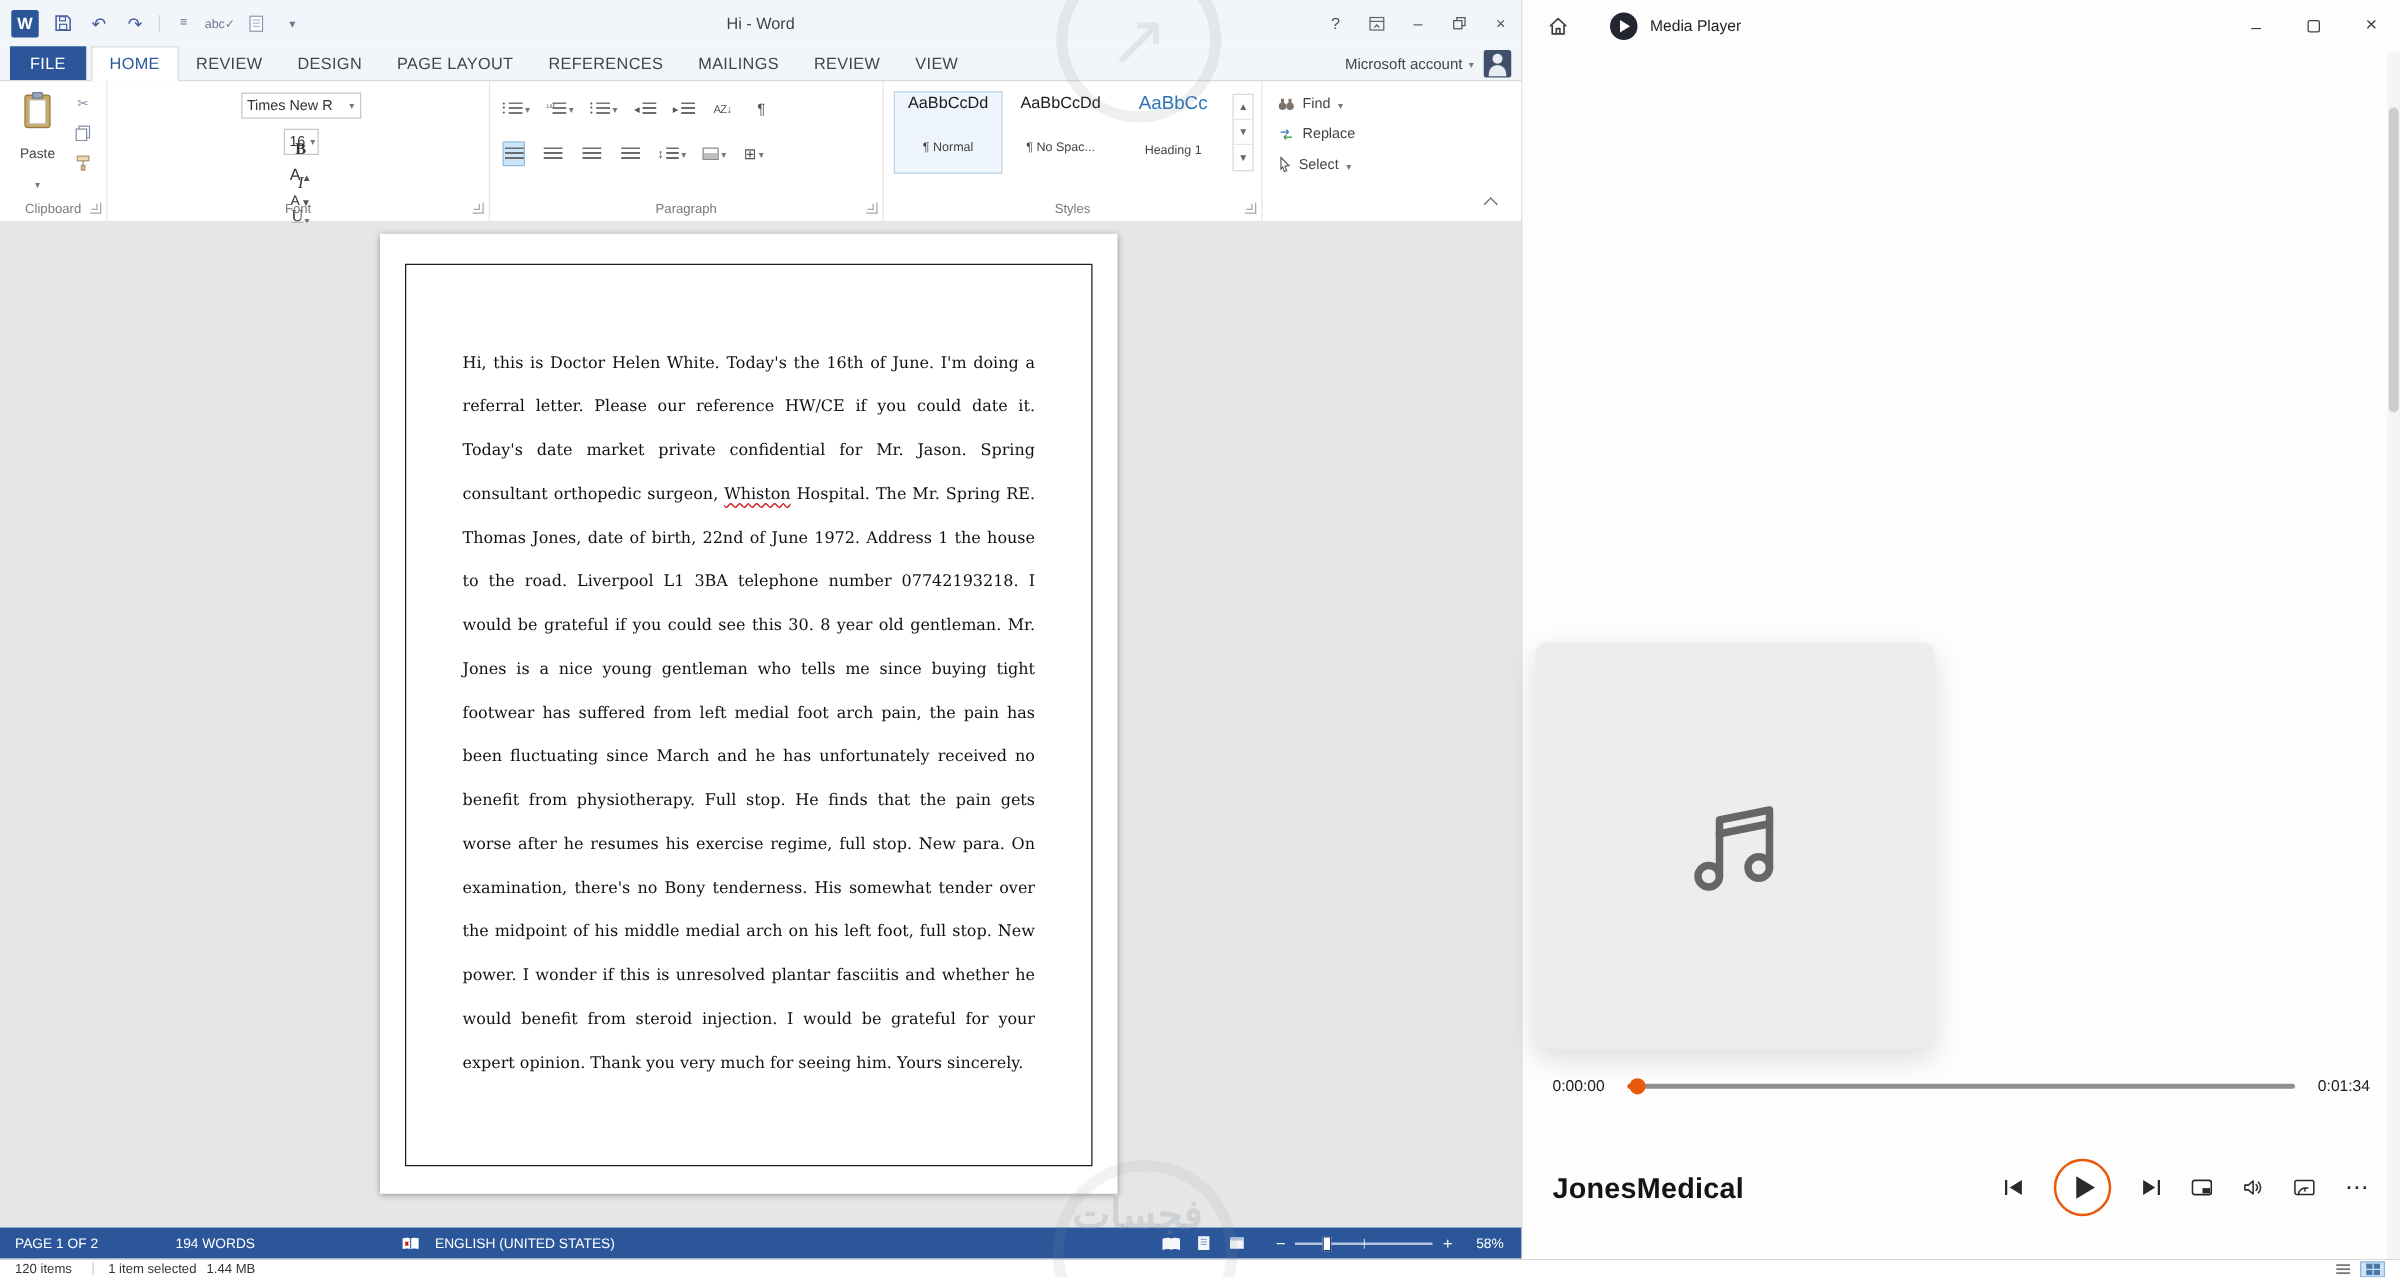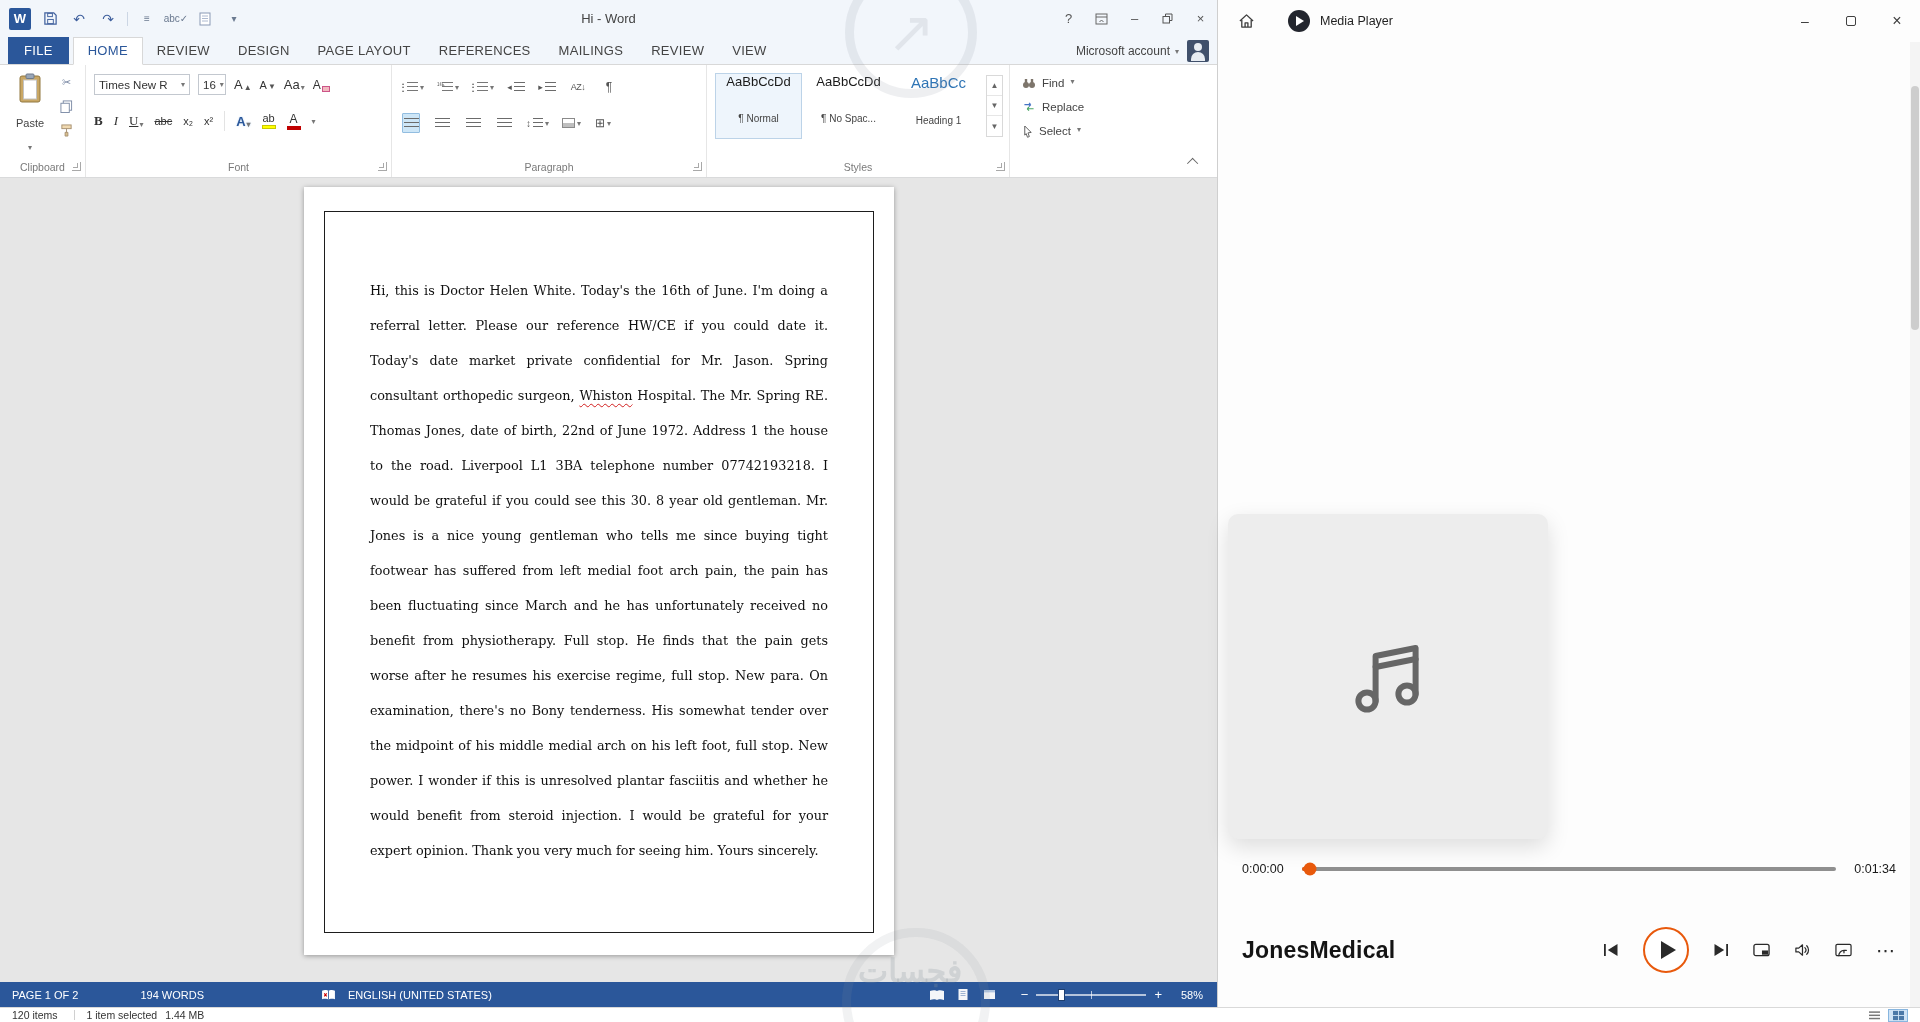--- a/index.html
+++ b/index.html
@@ -35,21 +35,21 @@
   .glabel { position:absolute; bottom:4px; left:0; right:0; text-align:center; font-size:10.5px; color:#7a7a7a; }
   .lnch { position:absolute; right:4px; bottom:6px; width:9px; height:9px; border-right:1px solid #a9a9a9; border-bottom:1px solid #a9a9a9; }
   .lnch::before { content:""; position:absolute; right:2px; bottom:2px; width:4px; height:4px; border-right:1px solid #a9a9a9; border-bottom:1px solid #a9a9a9; }
 
   .g-clip { left:0; width:86px; }
   .paste { position:absolute; left:6px; top:8px; width:48px; display:flex; flex-direction:column; align-items:center; gap:14px; font-size:11px; color:#444; }
   .clipcol { position:absolute; left:58px; top:10px; display:flex; flex-direction:column; gap:9px; align-items:center; }
   .mini { width:17px; height:15px; display:flex; align-items:center; justify-content:center; font-size:11px; color:#7b8aa5; }
 
   .g-font { left:86px; width:306px; }
-  .frow { position:absolute; left:8px; right:4px; display:flex; align-items:center; gap:8px; }
+  .frow { position:absolute; left:8px; right:4px; display:flex; align-items:center; gap:8px;flex-direction:column; }
   .frow1 { top:9px; }
   .frow2 { top:46px; gap:11px; }
   .combo { height:21px; border:1px solid #c3c8cf; background:#fff; font-size:11.5px; color:#333; display:flex; align-items:center; justify-content:space-between; padding:0 4px; gap:4px; }
   .combo-name { width:96px; }
   .combo-size { width:28px; }
   .car { font-size:8px; color:#777; }
   .fbtn { display:flex; align-items:flex-end; gap:1px; font-size:13px; color:#333; }
   .fbtn .sup { font-size:8px; color:#555; }
   .b-bold { font-weight:bold; font-family:"Liberation Serif",serif; }
   .b-italic { font-style:italic; font-family:"Liberation Serif",serif; }
@@ -80,21 +80,21 @@
   .scard { width:87px; height:66px; background:#fff; border:1px solid transparent; display:flex; flex-direction:column; align-items:center; gap:7px; }
   .scard.cur { border-color:#bcd3e8; background:#eef5fc; }
   .sprev { font-size:13px; color:#1a1a1a; }
   .sprev.h1 { font-size:15px; color:#2e74b5; }
   .sname { font-size:10px; color:#444;margin-top:17px; }
   .sscroll { position:absolute; right:6px; top:10px; width:17px; display:flex; flex-direction:column; border:1px solid #d9d9d9; }
   .sscroll div { height:20px; display:flex; align-items:center; justify-content:center; font-size:8px; color:#666; border-bottom:1px solid #e6e6e6; }
   .sscroll div:last-child { border-bottom:none; }
 
   .g-edit { left:1010px; width:150px; border-right:none; }
-  .erow { position:absolute; left:12px; display:flex; align-items:flex-start; gap:6px; font-size:11.5px; color:#444; }
+  .erow { position:absolute; left:12px; display:flex; align-items:flex-end; gap:6px; font-size:11.5px; color:#444; }
 
   .collapse { position:absolute; right:14px; bottom:8px; width:18px; height:14px; display:flex; align-items:center; justify-content:center; }
   .chev { width:8px; height:8px; border-left:1.5px solid #666; border-top:1.5px solid #666; transform:rotate(45deg) translateY(2px); }
 
   .docarea { position:absolute; top:178px; left:0; right:0; bottom:25px; background:#e6e6e6; overflow:hidden; }
   .page { position:absolute; left:304px; top:9px; width:590px; height:768px; background:#fff; box-shadow:0 1px 5px rgba(0,0,0,.35); }
   .pborder { position:absolute; left:20px; top:24px; right:20px; bottom:22px; border:1.6px solid #1d1d1d; }
   .ptext { position:absolute; left:66px; top:86px; width:458px; font-family:"DejaVu Serif","Liberation Serif",serif; font-size:12.8px; line-height:35px; text-align:justify; color:#101010; }
   .misspell { text-decoration-line:underline; text-decoration-style:wavy; text-decoration-color:#d21f1f; text-decoration-thickness:1px; text-underline-offset:3px; }
 

